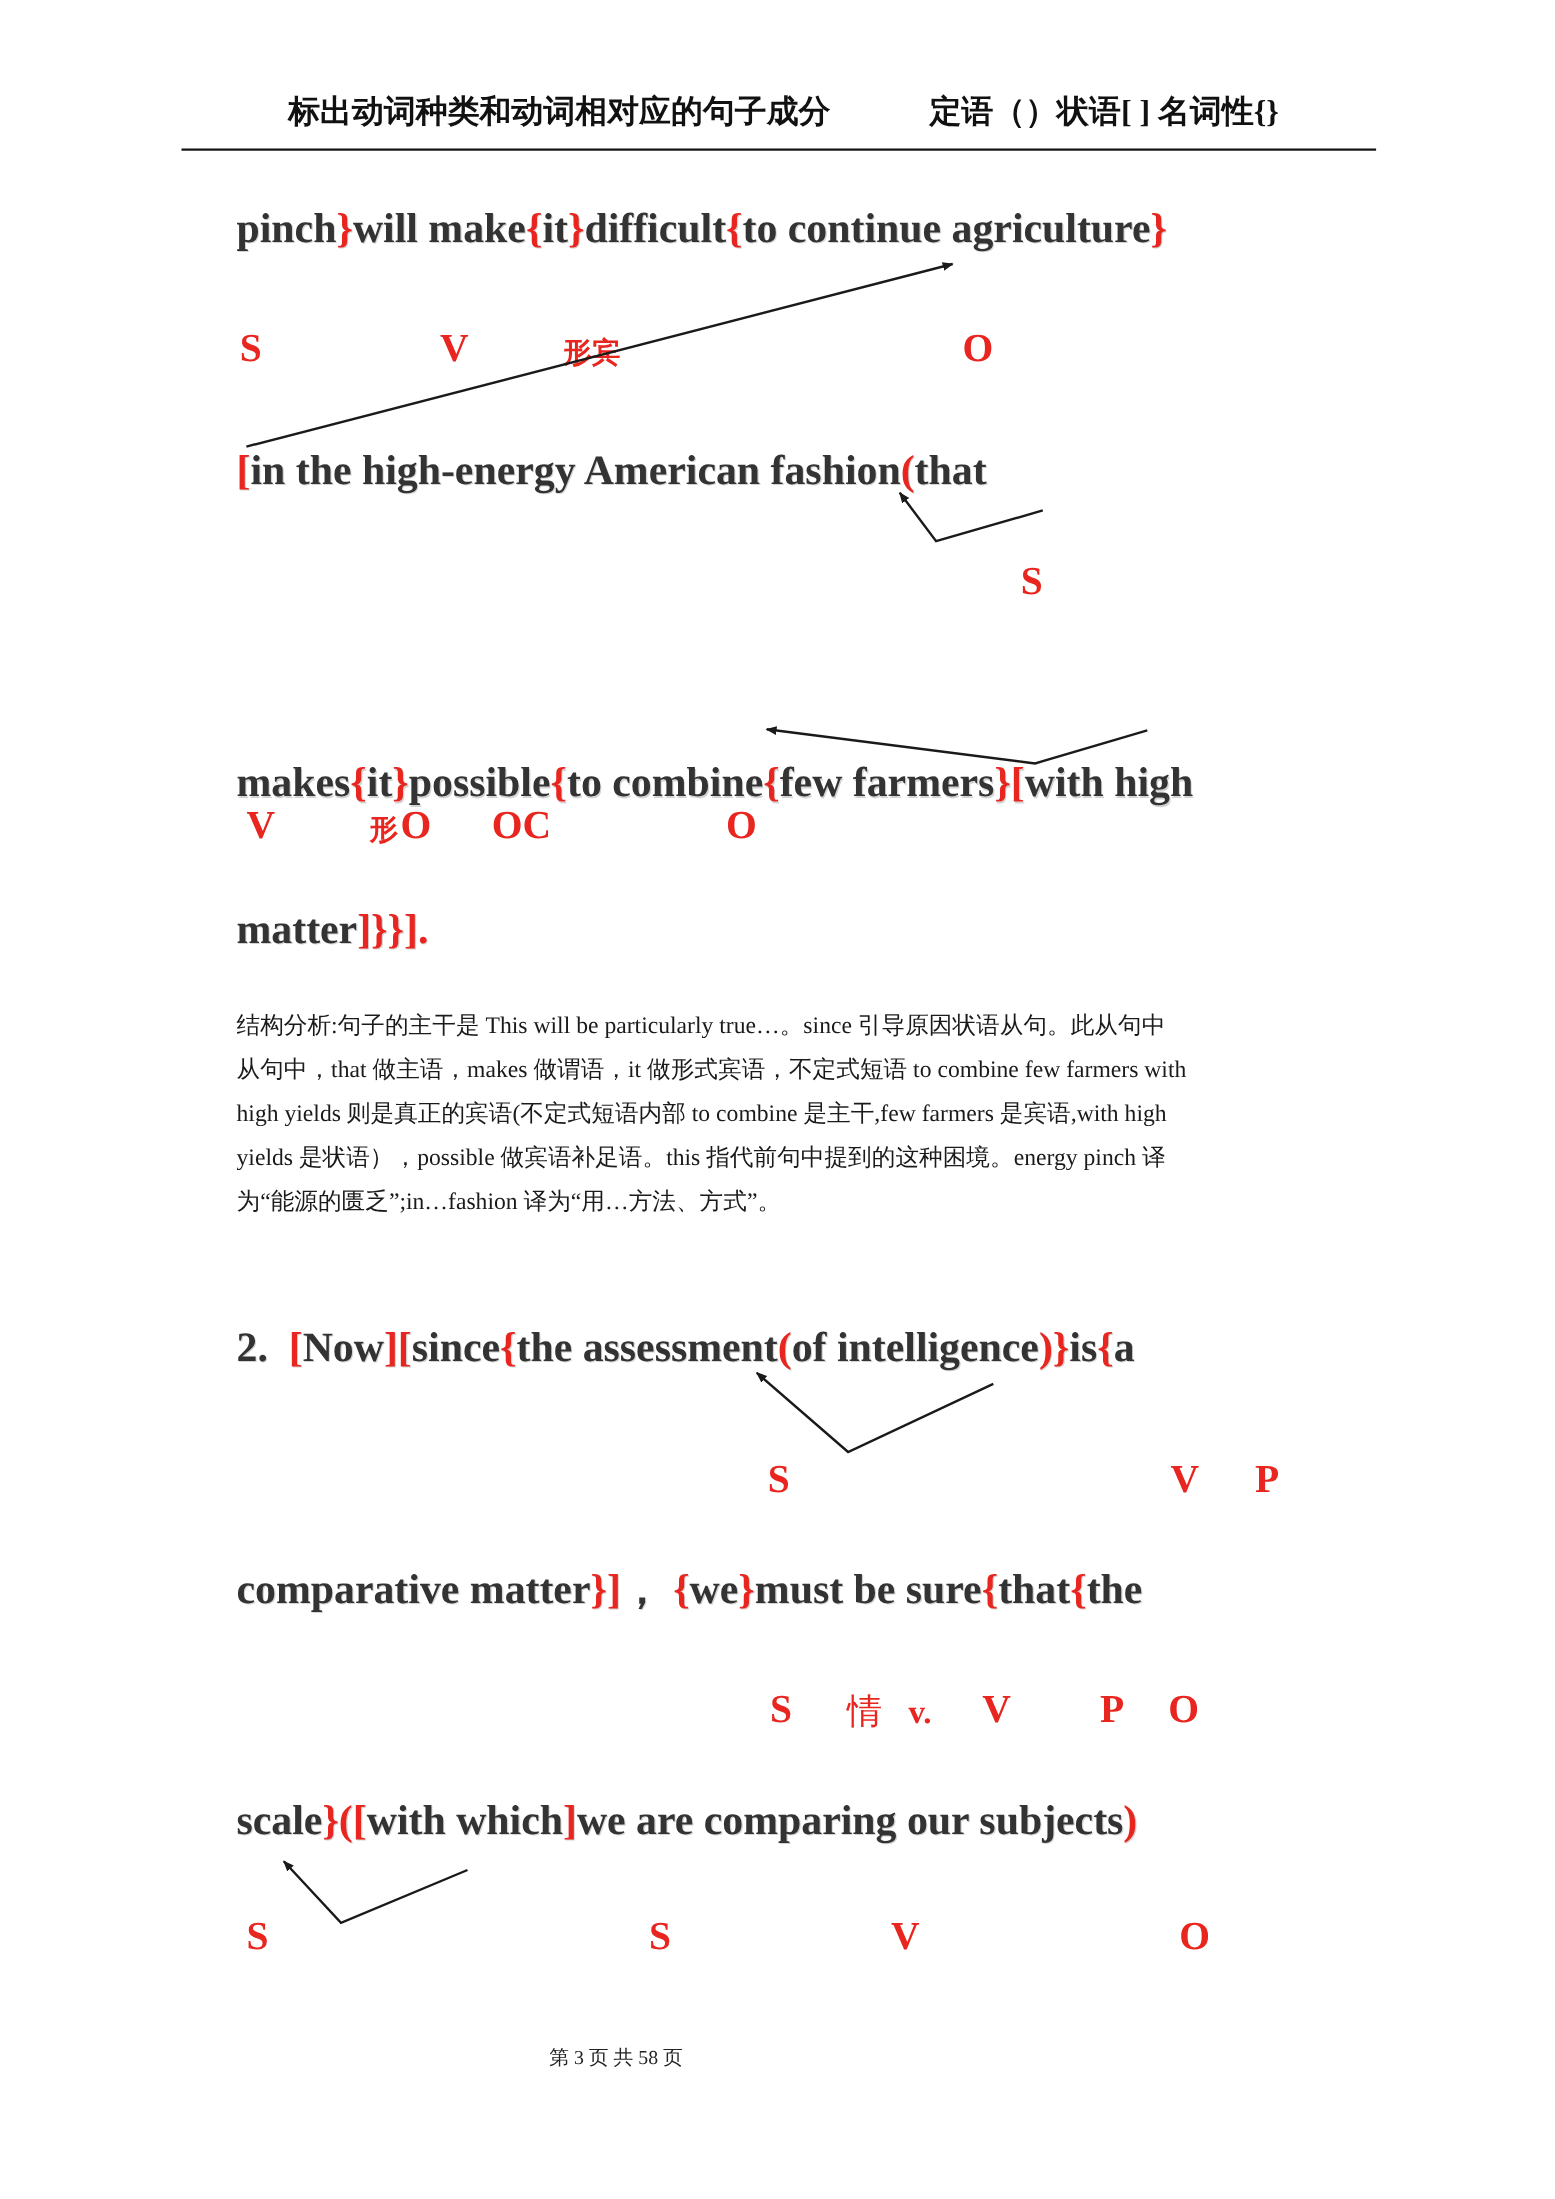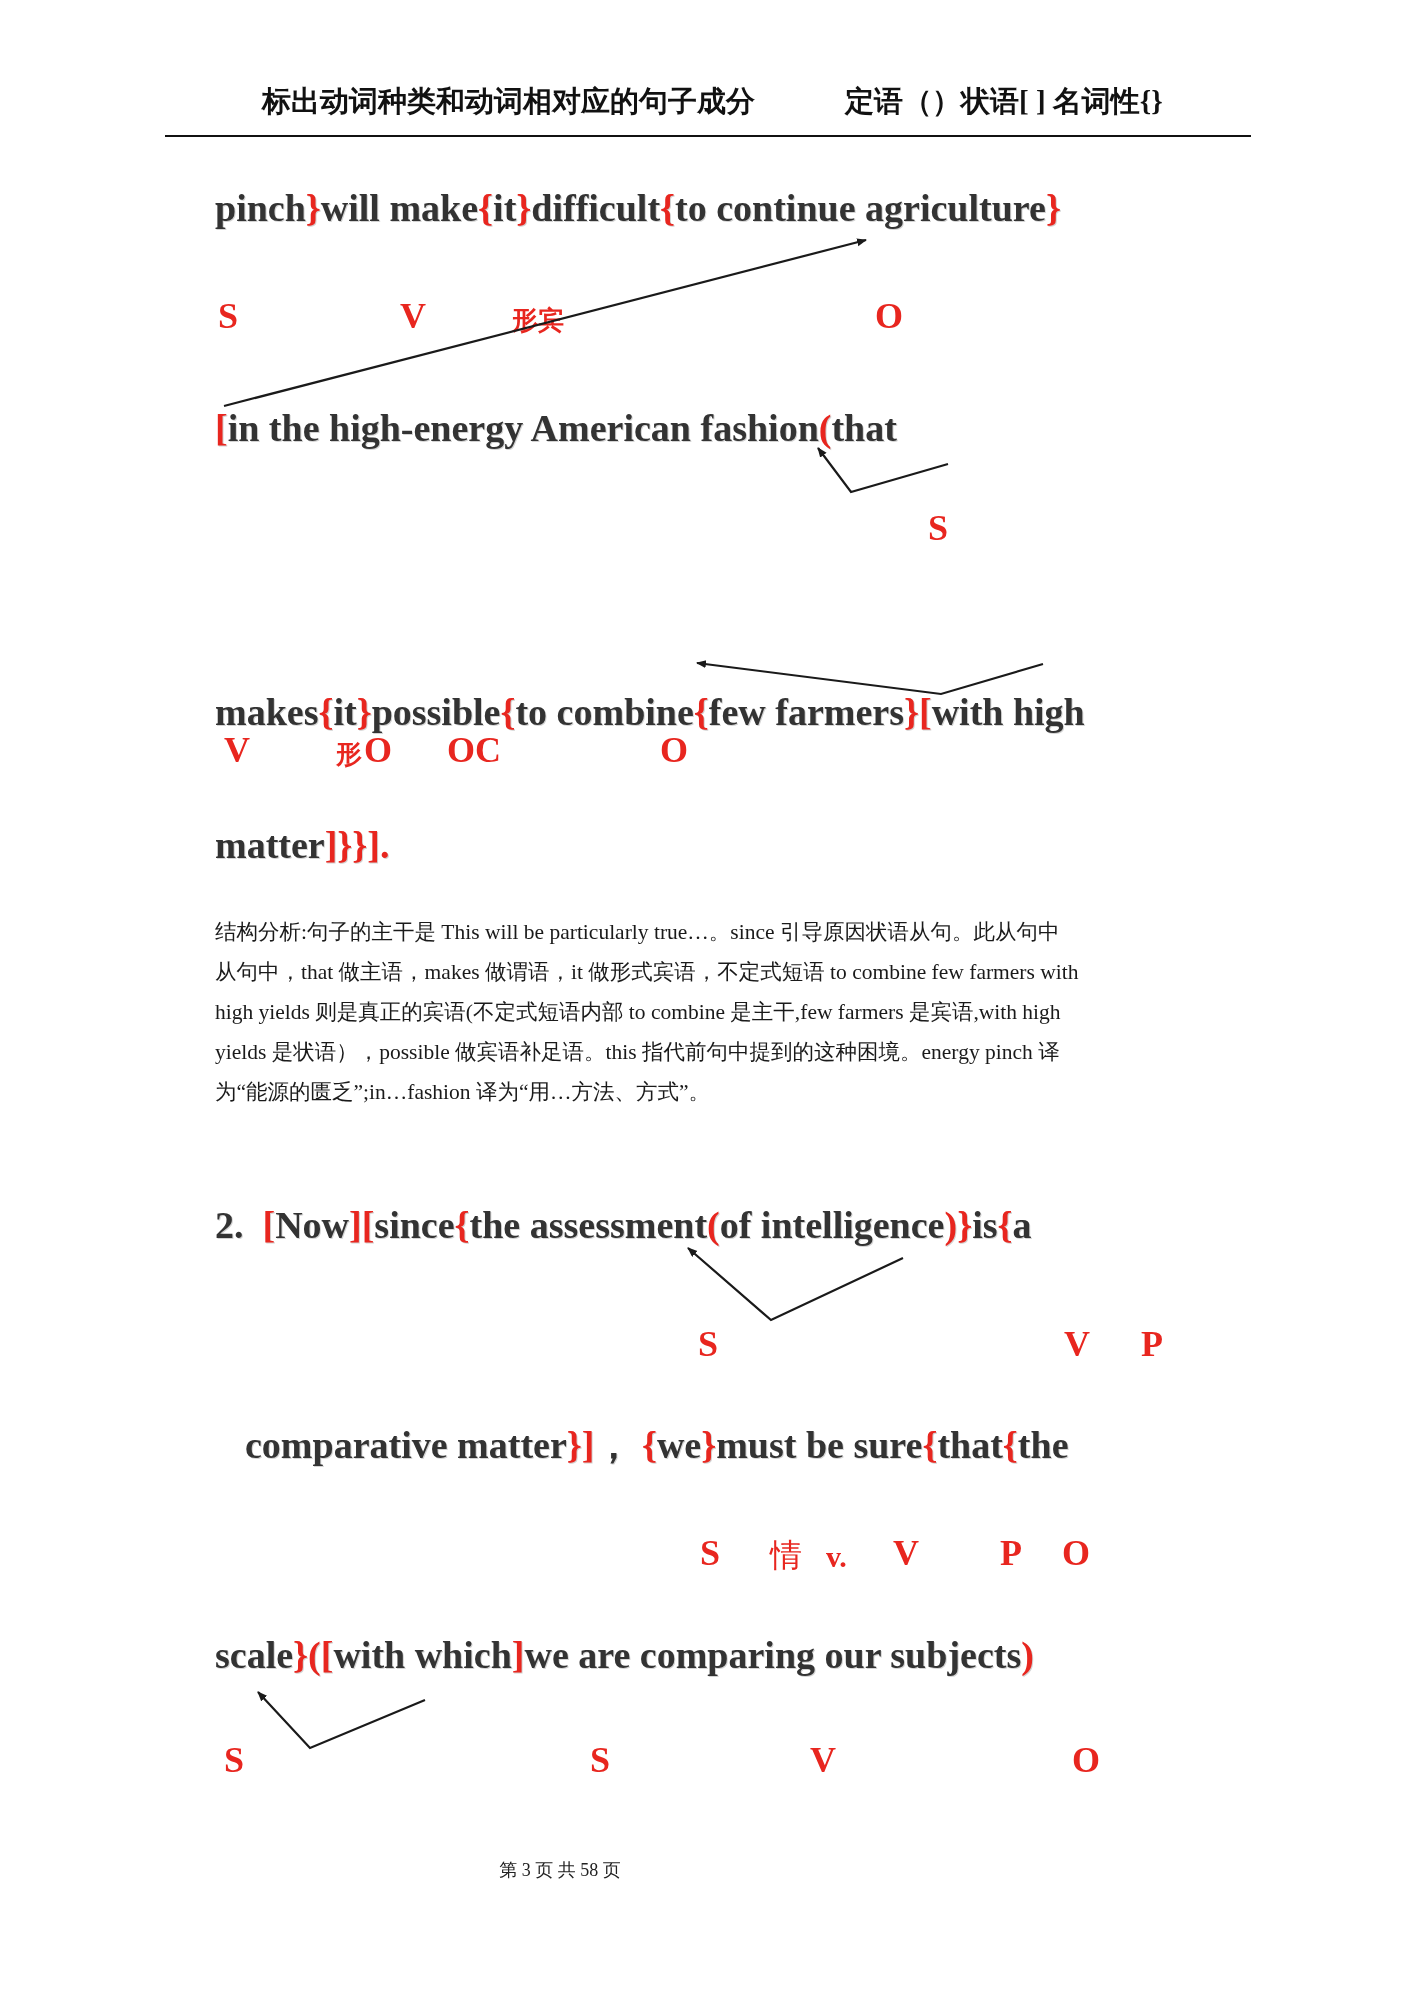--- a/index.html
+++ b/index.html
@@ -72,21 +72,21 @@
   <div>yields 是状语），possible 做宾语补足语。this 指代前句中提到的这种困境。energy pinch 译</div>
   <div>为“能源的匮乏”;in…fashion 译为“用…方法、方式”。</div>
 </div>
 
 <div class="bigline" style="top:1203px;"><span class="blk">2.&nbsp;&nbsp;</span><span class="red">[</span><span class="blk">Now</span><span class="red">][</span><span class="blk">since</span><span class="red">{</span><span class="blk">the assessment</span><span class="red">(</span><span class="blk">of intelligence</span><span class="red">)}</span><span class="blk">is</span><span class="red">{</span><span class="blk">a</span></div>
 
 <span class="lbl" style="left:698px;top:1324px;">S</span>
 <span class="lbl" style="left:1064px;top:1324px;">V</span>
 <span class="lbl" style="left:1141px;top:1324px;">P</span>
 
-<div class="bigline" style="top:1423px;margin-left:30px;"><span class="blk">comparative matter</span><span class="red">}]</span><span class="blk">，&nbsp;</span><span class="red">{</span><span class="blk">we</span><span class="red">}</span><span class="blk">must be sure</span><span class="red">{</span><span class="blk">that</span><span class="red">{</span><span class="blk">the</span></div>
+<div class="bigline" style="top:1423px;"><span class="blk">comparative matter</span><span class="red">}]</span><span class="blk">，&nbsp;</span><span class="red">{</span><span class="blk">we</span><span class="red">}</span><span class="blk">must be sure</span><span class="red">{</span><span class="blk">that</span><span class="red">{</span><span class="blk">the</span></div>
 
 <span class="lbl" style="left:700px;top:1533px;">S</span>
 <span class="lbl lbl-qing" style="left:770px;top:1537px;">情</span>
 <span class="lbl lbl-vsmall" style="left:826px;top:1540px;">v.</span>
 <span class="lbl" style="left:893px;top:1533px;">V</span>
 <span class="lbl" style="left:1000px;top:1533px;">P</span>
 <span class="lbl" style="left:1062px;top:1533px;">O</span>
 
 <div class="bigline" style="top:1633px;"><span class="blk">scale</span><span class="red">}([</span><span class="blk">with which</span><span class="red">]</span><span class="blk">we are comparing our subjects</span><span class="red">)</span></div>
 

